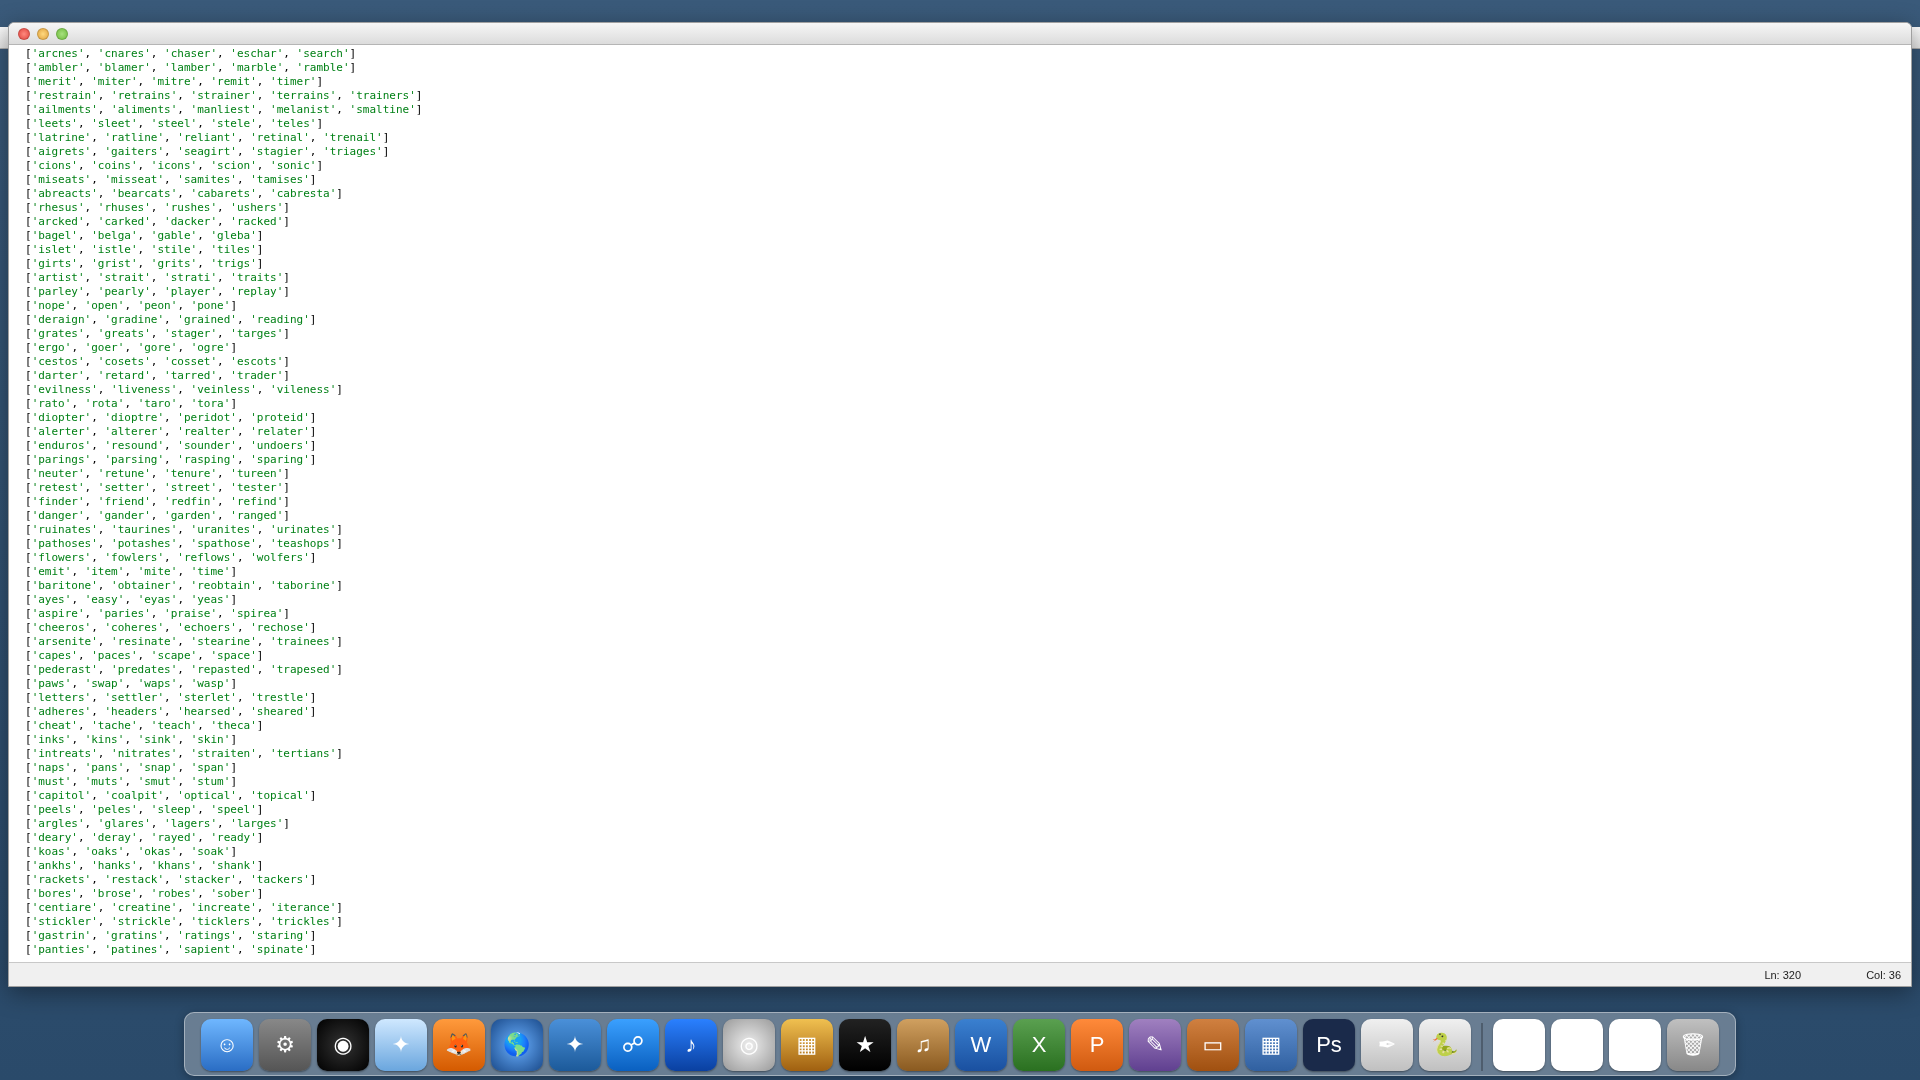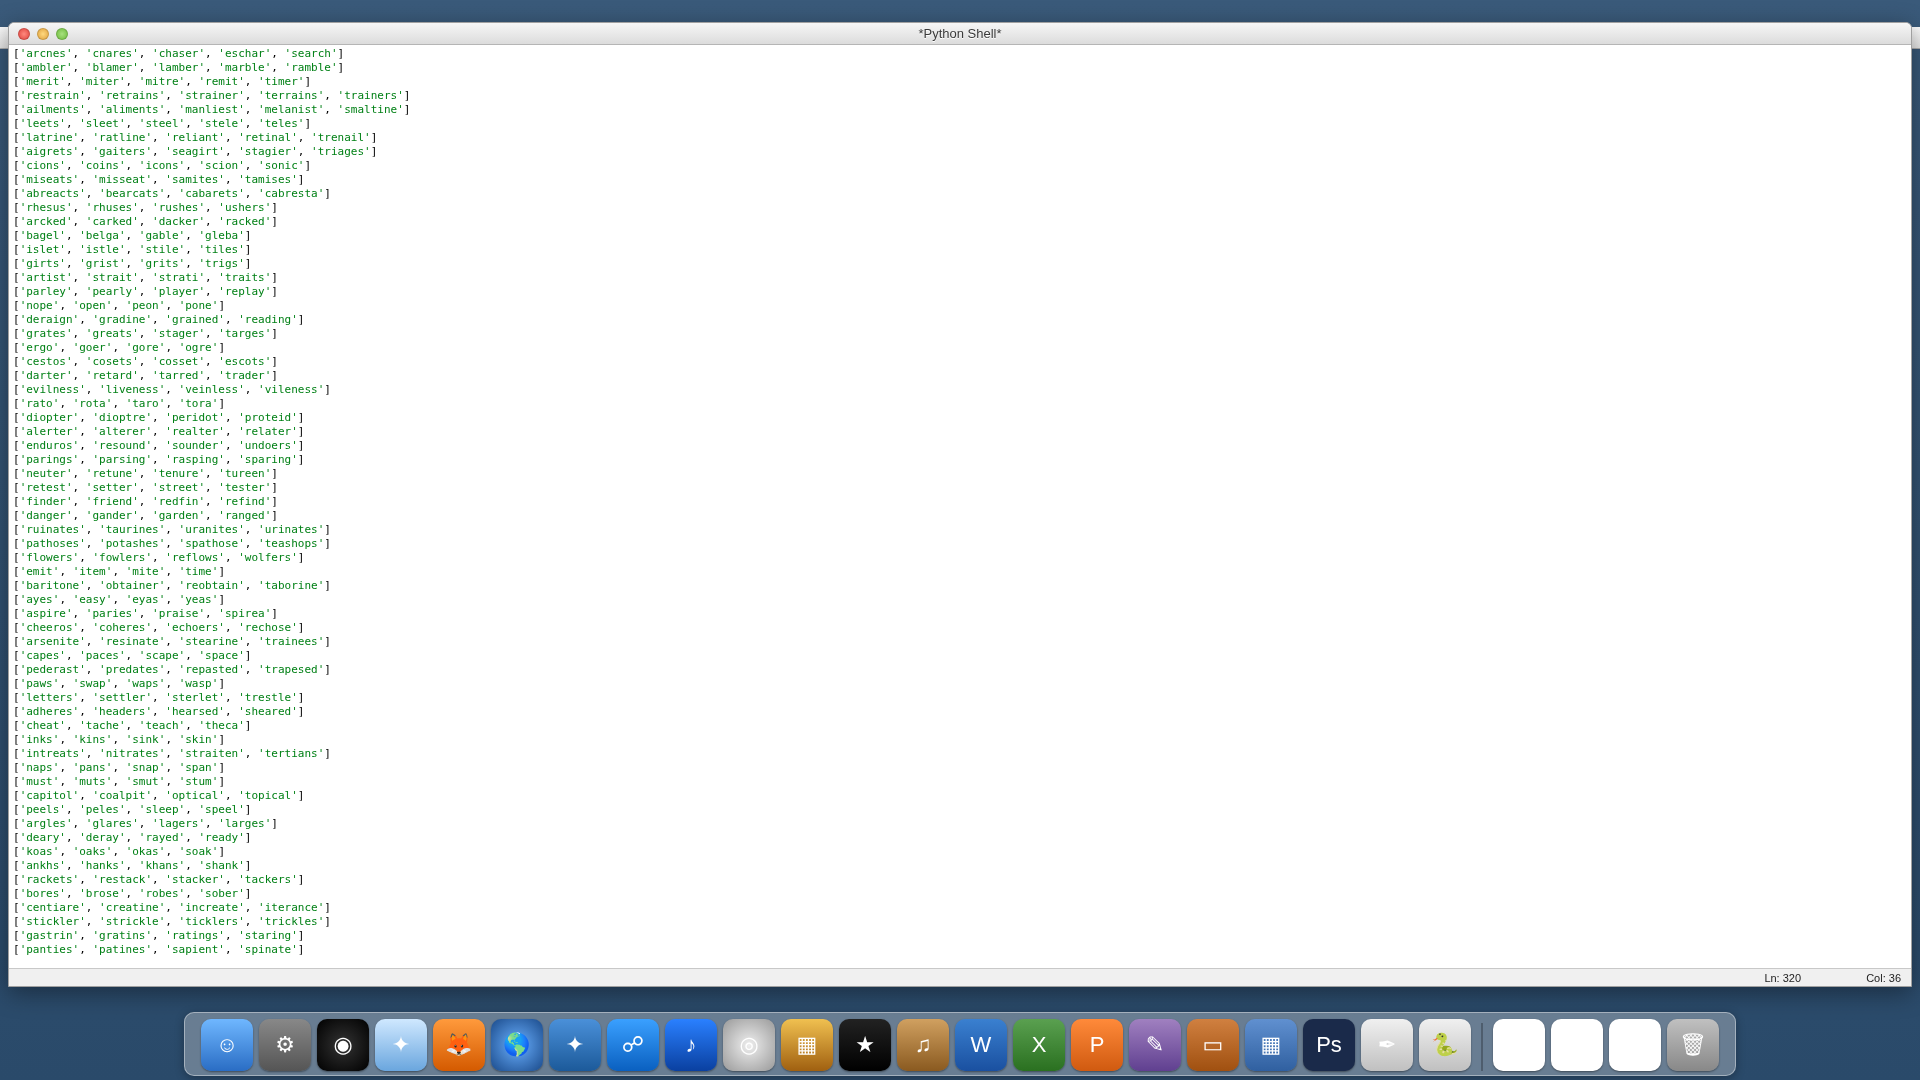--- a/index.html
+++ b/index.html
@@ -11,25 +11,25 @@
 .apple { font-size: 15px; }
 .bold { font-weight: bold; }
 .window { position: absolute; left: 8px; top: 22px; width: 1904px; height: 965px; background: #fff; border: 1px solid #a0a0a0; border-radius: 6px 6px 0 0; box-shadow: 0 6px 24px rgba(0,0,0,.4); display: flex; flex-direction: column; }
 .titlebar { height: 22px; background: linear-gradient(#f6f6f6, #dcdcdc); border-radius: 6px 6px 0 0; display: flex; align-items: center; border-bottom: 1px solid #b5b5b5; position: relative; }
 .traffic { display: flex; gap: 7px; padding-left: 9px; }
 .traffic div { width: 12px; height: 12px; border-radius: 50%; border: 1px solid rgba(0,0,0,.15); }
 .tl-close { background: radial-gradient(#ff8a7f, #e0443e); }
 .tl-min { background: radial-gradient(#ffd97f, #e0a23e); }
 .tl-max { background: radial-gradient(#a8e07f, #6fbd3e); }
 .title { position: absolute; left: 0; right: 0; text-align: center; font-size: 13px; color: #3a3a3a; text-shadow: 0 1px 0 #fff; }
-.content { flex: 1; background: #fff; overflow: hidden; padding: 2px 4px; }
+.content { flex: 1; background: #fff; overflow: hidden; padding: 2px 16px; }
 pre { font-family: Monaco, "Menlo", monospace; font-size: 11px; line-height: 14px; white-space: pre; color: #0018ee; }
 pre .bk { color: #000; }
 pre .gr { color: #008015; }
-.statusbar { height: 18px; background: #f0f0f0; border-top: 1px solid #c8c8c8; display: flex; justify-content: flex-end; align-items: center; padding-right: 10px; font-size: 11px; color: #222; gap: 31px; }
+.statusbar { height: 24px; background: #f0f0f0; border-top: 1px solid #c8c8c8; display: flex; justify-content: flex-end; align-items: center; padding-right: 10px; font-size: 11px; color: #222; gap: 31px; }
 .dock { position: absolute; bottom: 4px; left: 50%; transform: translateX(-50%); height: 64px; display: flex; align-items: flex-end; gap: 6px; padding: 4px 16px; background: rgba(220,220,220,.35); border-radius: 10px; border: 1px solid rgba(255,255,255,.4); box-shadow: 0 2px 10px rgba(0,0,0,.3); }
 .dock .ico { width: 52px; height: 52px; border-radius: 10px; box-shadow: 0 1px 2px rgba(0,0,0,.4); display:flex; align-items:center; justify-content:center; font-size:22px; color:#fff; }
 .dock .sep { width: 2px; height: 48px; background: rgba(0,0,0,.25); margin: 0 4px; }
 .i-finder{background:linear-gradient(#6fb7ff,#2a6dc4);} .i-settings{background:linear-gradient(#888,#555);} .i-dash{background:radial-gradient(#333,#000);} .i-safari{background:linear-gradient(#cfe8ff,#6aa6de);} .i-ff{background:linear-gradient(#ff9a3c,#d45a00);} .i-earth{background:radial-gradient(#6ab0ff,#1a4a8a);} .i-maps{background:linear-gradient(#4a90d9,#1c5a9a);} .i-share{background:linear-gradient(#3aa0ff,#0a60c0);} .i-itunes{background:linear-gradient(#2a80ff,#0a40a0);} .i-dvd{background:radial-gradient(#eee,#999);} .i-photo{background:linear-gradient(#f0c050,#a06010);} .i-imov{background:linear-gradient(#222,#000);} .i-gb{background:linear-gradient(#d0a060,#8a5a20);} .i-w{background:linear-gradient(#3a80d0,#1a50a0);} .i-x{background:linear-gradient(#5aa050,#2a7020);} .i-p{background:linear-gradient(#ff8a3a,#d05a10);} .i-paint{background:linear-gradient(#a080c0,#604090);} .i-book{background:linear-gradient(#d08040,#a05010);} .i-key{background:linear-gradient(#6090d0,#3060a0);} .i-ps{background:#1a2a4a;} .i-ink{background:linear-gradient(#f0f0f0,#c0c0c0);} .i-py{background:linear-gradient(#f0f0f0,#c0c0c0);} .i-doc{background:#fff;color:#555;} .i-mail{background:#fff;} .i-trash{background:linear-gradient(#c0c0c0,#888);}
 </style>
 </head>
 <body>
 
 <div class="menubar">
   <div class="left">
@@ -51,21 +51,20 @@
   </div>
 </div>
 
 <div class="window">
   <div class="titlebar">
     <div class="traffic">
       <div class="tl-close"></div>
       <div class="tl-min"></div>
       <div class="tl-max"></div>
     </div>
-    <div class="title">*Python Shell*</div>
   </div>
   <div class="content">
     <pre id="shell"><span class="bk">[</span><span class="gr">'arcnes'</span><span class="bk">, </span><span class="gr">'cnares'</span><span class="bk">, </span><span class="gr">'chaser'</span><span class="bk">, </span><span class="gr">'eschar'</span><span class="bk">, </span><span class="gr">'search'</span><span class="bk">]</span>
 <span class="bk">[</span><span class="gr">'ambler'</span><span class="bk">, </span><span class="gr">'blamer'</span><span class="bk">, </span><span class="gr">'lamber'</span><span class="bk">, </span><span class="gr">'marble'</span><span class="bk">, </span><span class="gr">'ramble'</span><span class="bk">]</span>
 <span class="bk">[</span><span class="gr">'merit'</span><span class="bk">, </span><span class="gr">'miter'</span><span class="bk">, </span><span class="gr">'mitre'</span><span class="bk">, </span><span class="gr">'remit'</span><span class="bk">, </span><span class="gr">'timer'</span><span class="bk">]</span>
 <span class="bk">[</span><span class="gr">'restrain'</span><span class="bk">, </span><span class="gr">'retrains'</span><span class="bk">, </span><span class="gr">'strainer'</span><span class="bk">, </span><span class="gr">'terrains'</span><span class="bk">, </span><span class="gr">'trainers'</span><span class="bk">]</span>
 <span class="bk">[</span><span class="gr">'ailments'</span><span class="bk">, </span><span class="gr">'aliments'</span><span class="bk">, </span><span class="gr">'manliest'</span><span class="bk">, </span><span class="gr">'melanist'</span><span class="bk">, </span><span class="gr">'smaltine'</span><span class="bk">]</span>
 <span class="bk">[</span><span class="gr">'leets'</span><span class="bk">, </span><span class="gr">'sleet'</span><span class="bk">, </span><span class="gr">'steel'</span><span class="bk">, </span><span class="gr">'stele'</span><span class="bk">, </span><span class="gr">'teles'</span><span class="bk">]</span>
 <span class="bk">[</span><span class="gr">'latrine'</span><span class="bk">, </span><span class="gr">'ratline'</span><span class="bk">, </span><span class="gr">'reliant'</span><span class="bk">, </span><span class="gr">'retinal'</span><span class="bk">, </span><span class="gr">'trenail'</span><span class="bk">]</span>
 <span class="bk">[</span><span class="gr">'aigrets'</span><span class="bk">, </span><span class="gr">'gaiters'</span><span class="bk">, </span><span class="gr">'seagirt'</span><span class="bk">, </span><span class="gr">'stagier'</span><span class="bk">, </span><span class="gr">'triages'</span><span class="bk">]</span>

